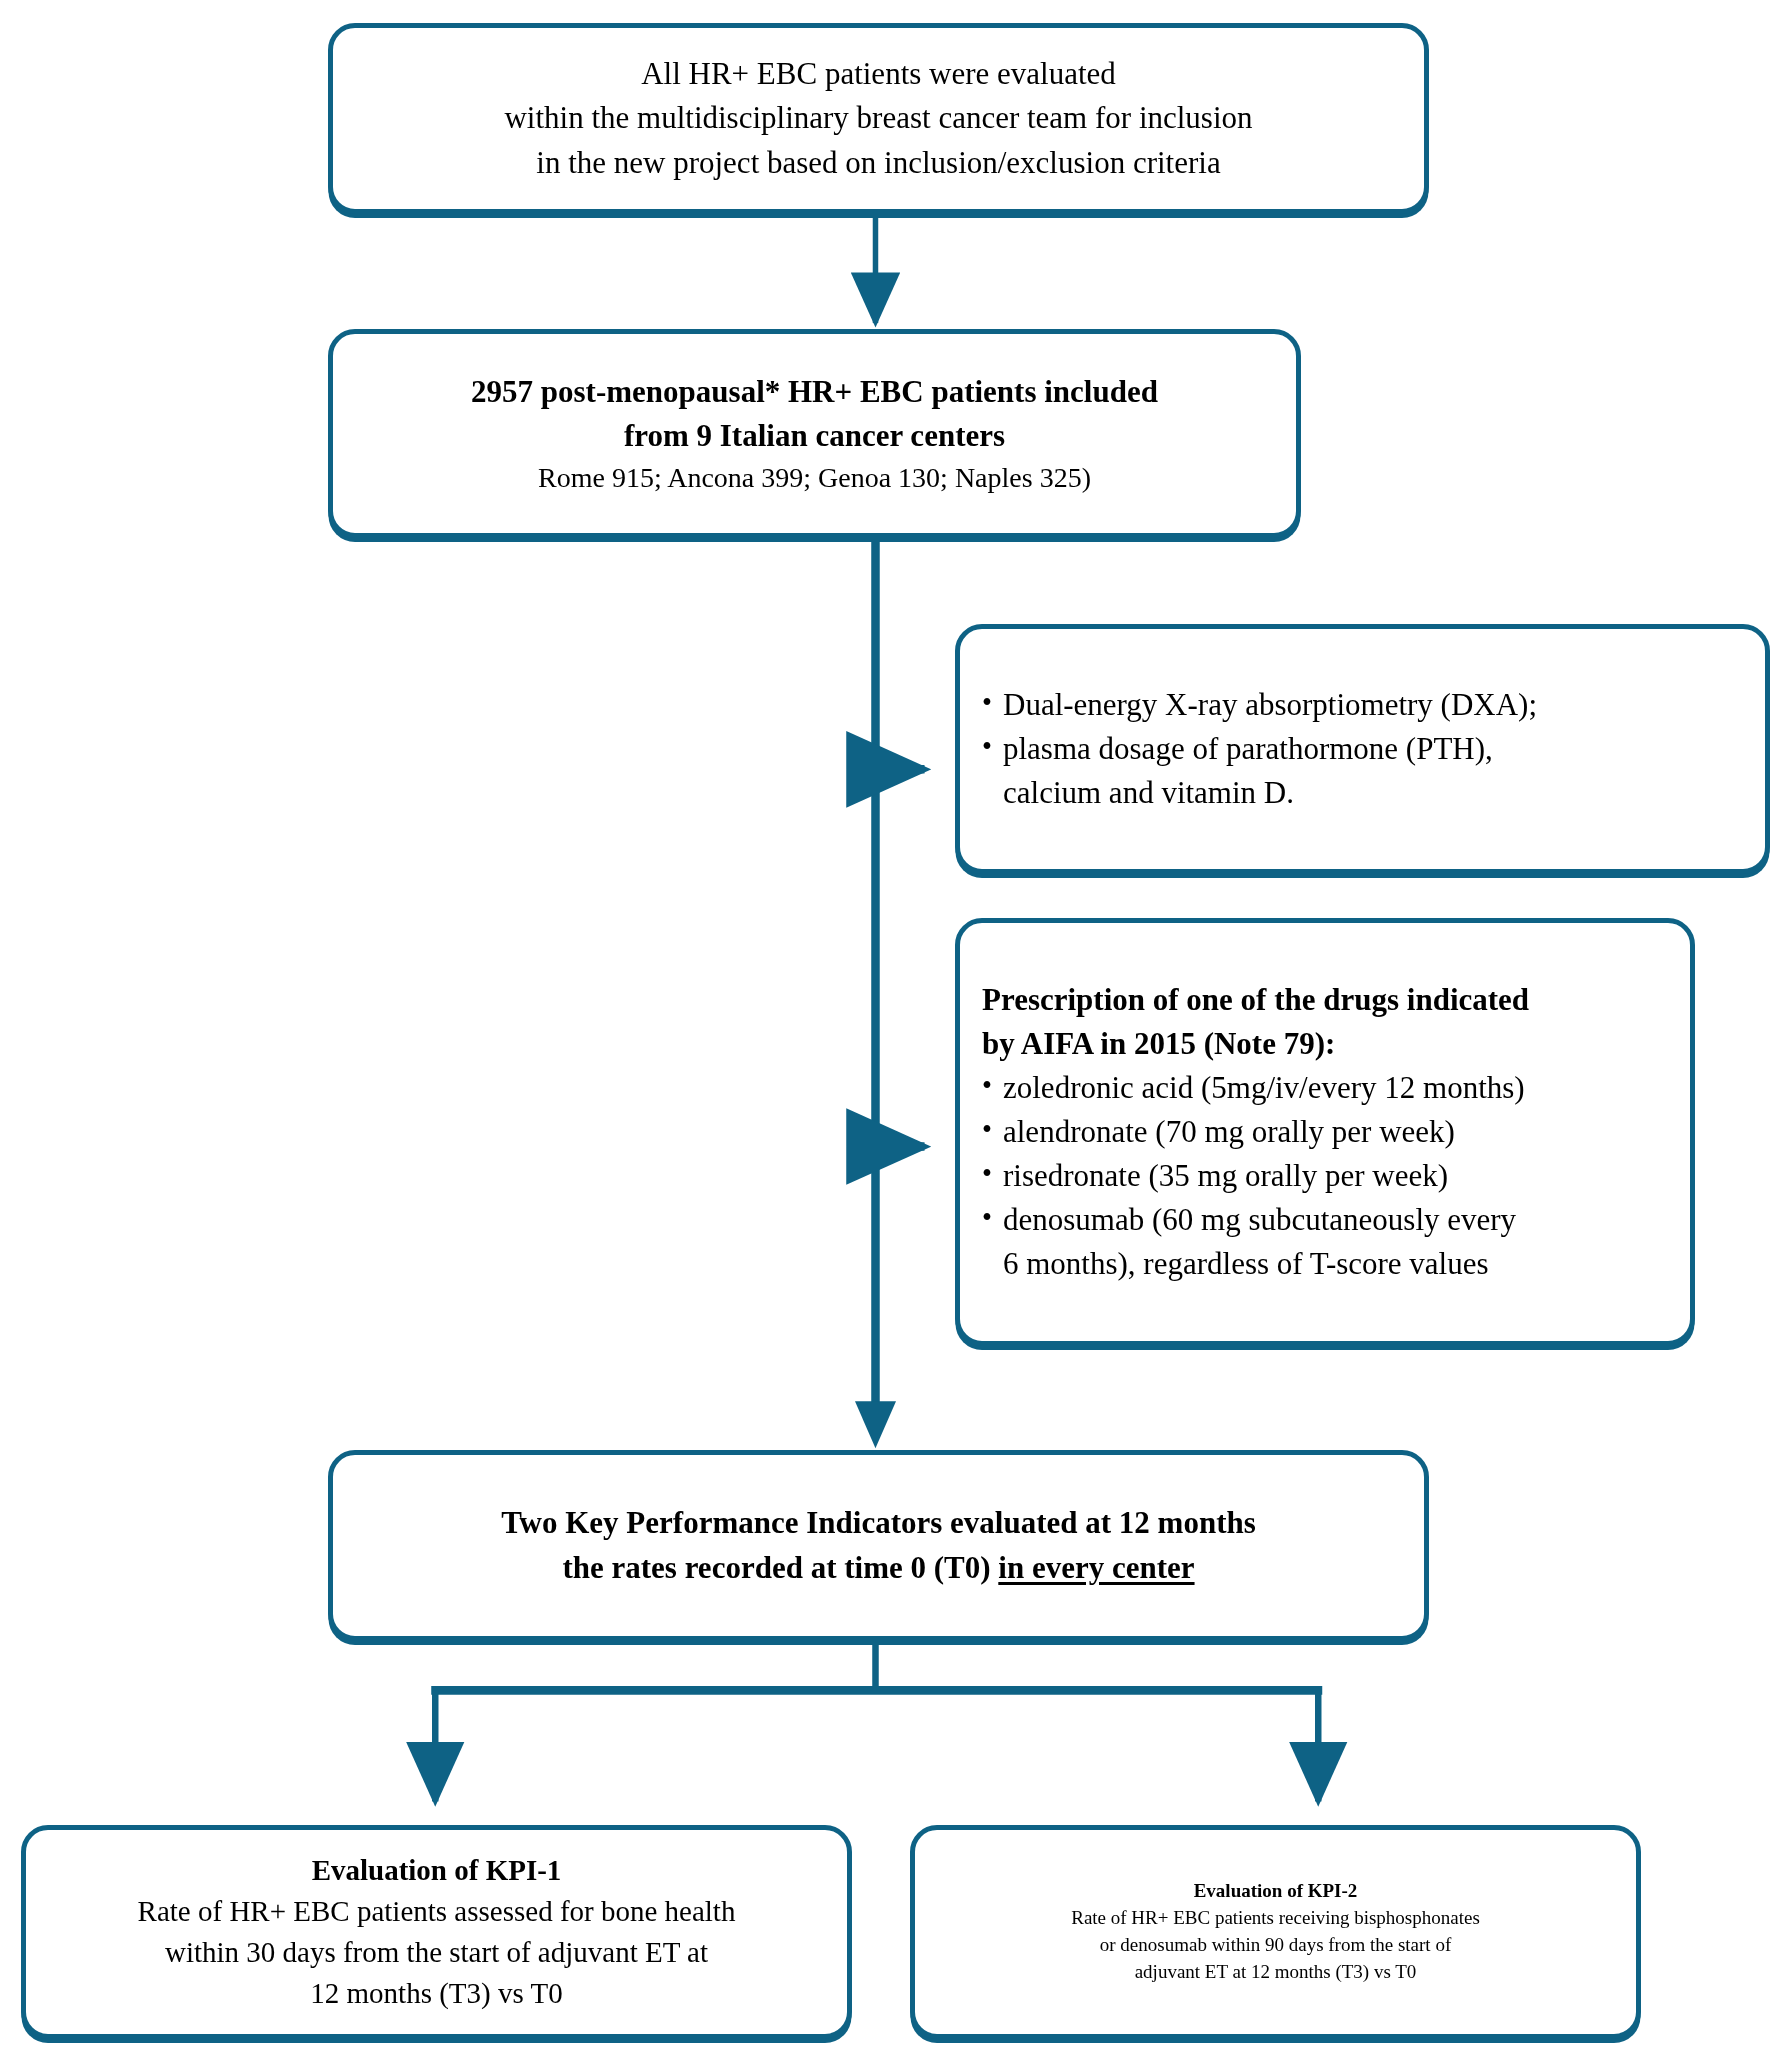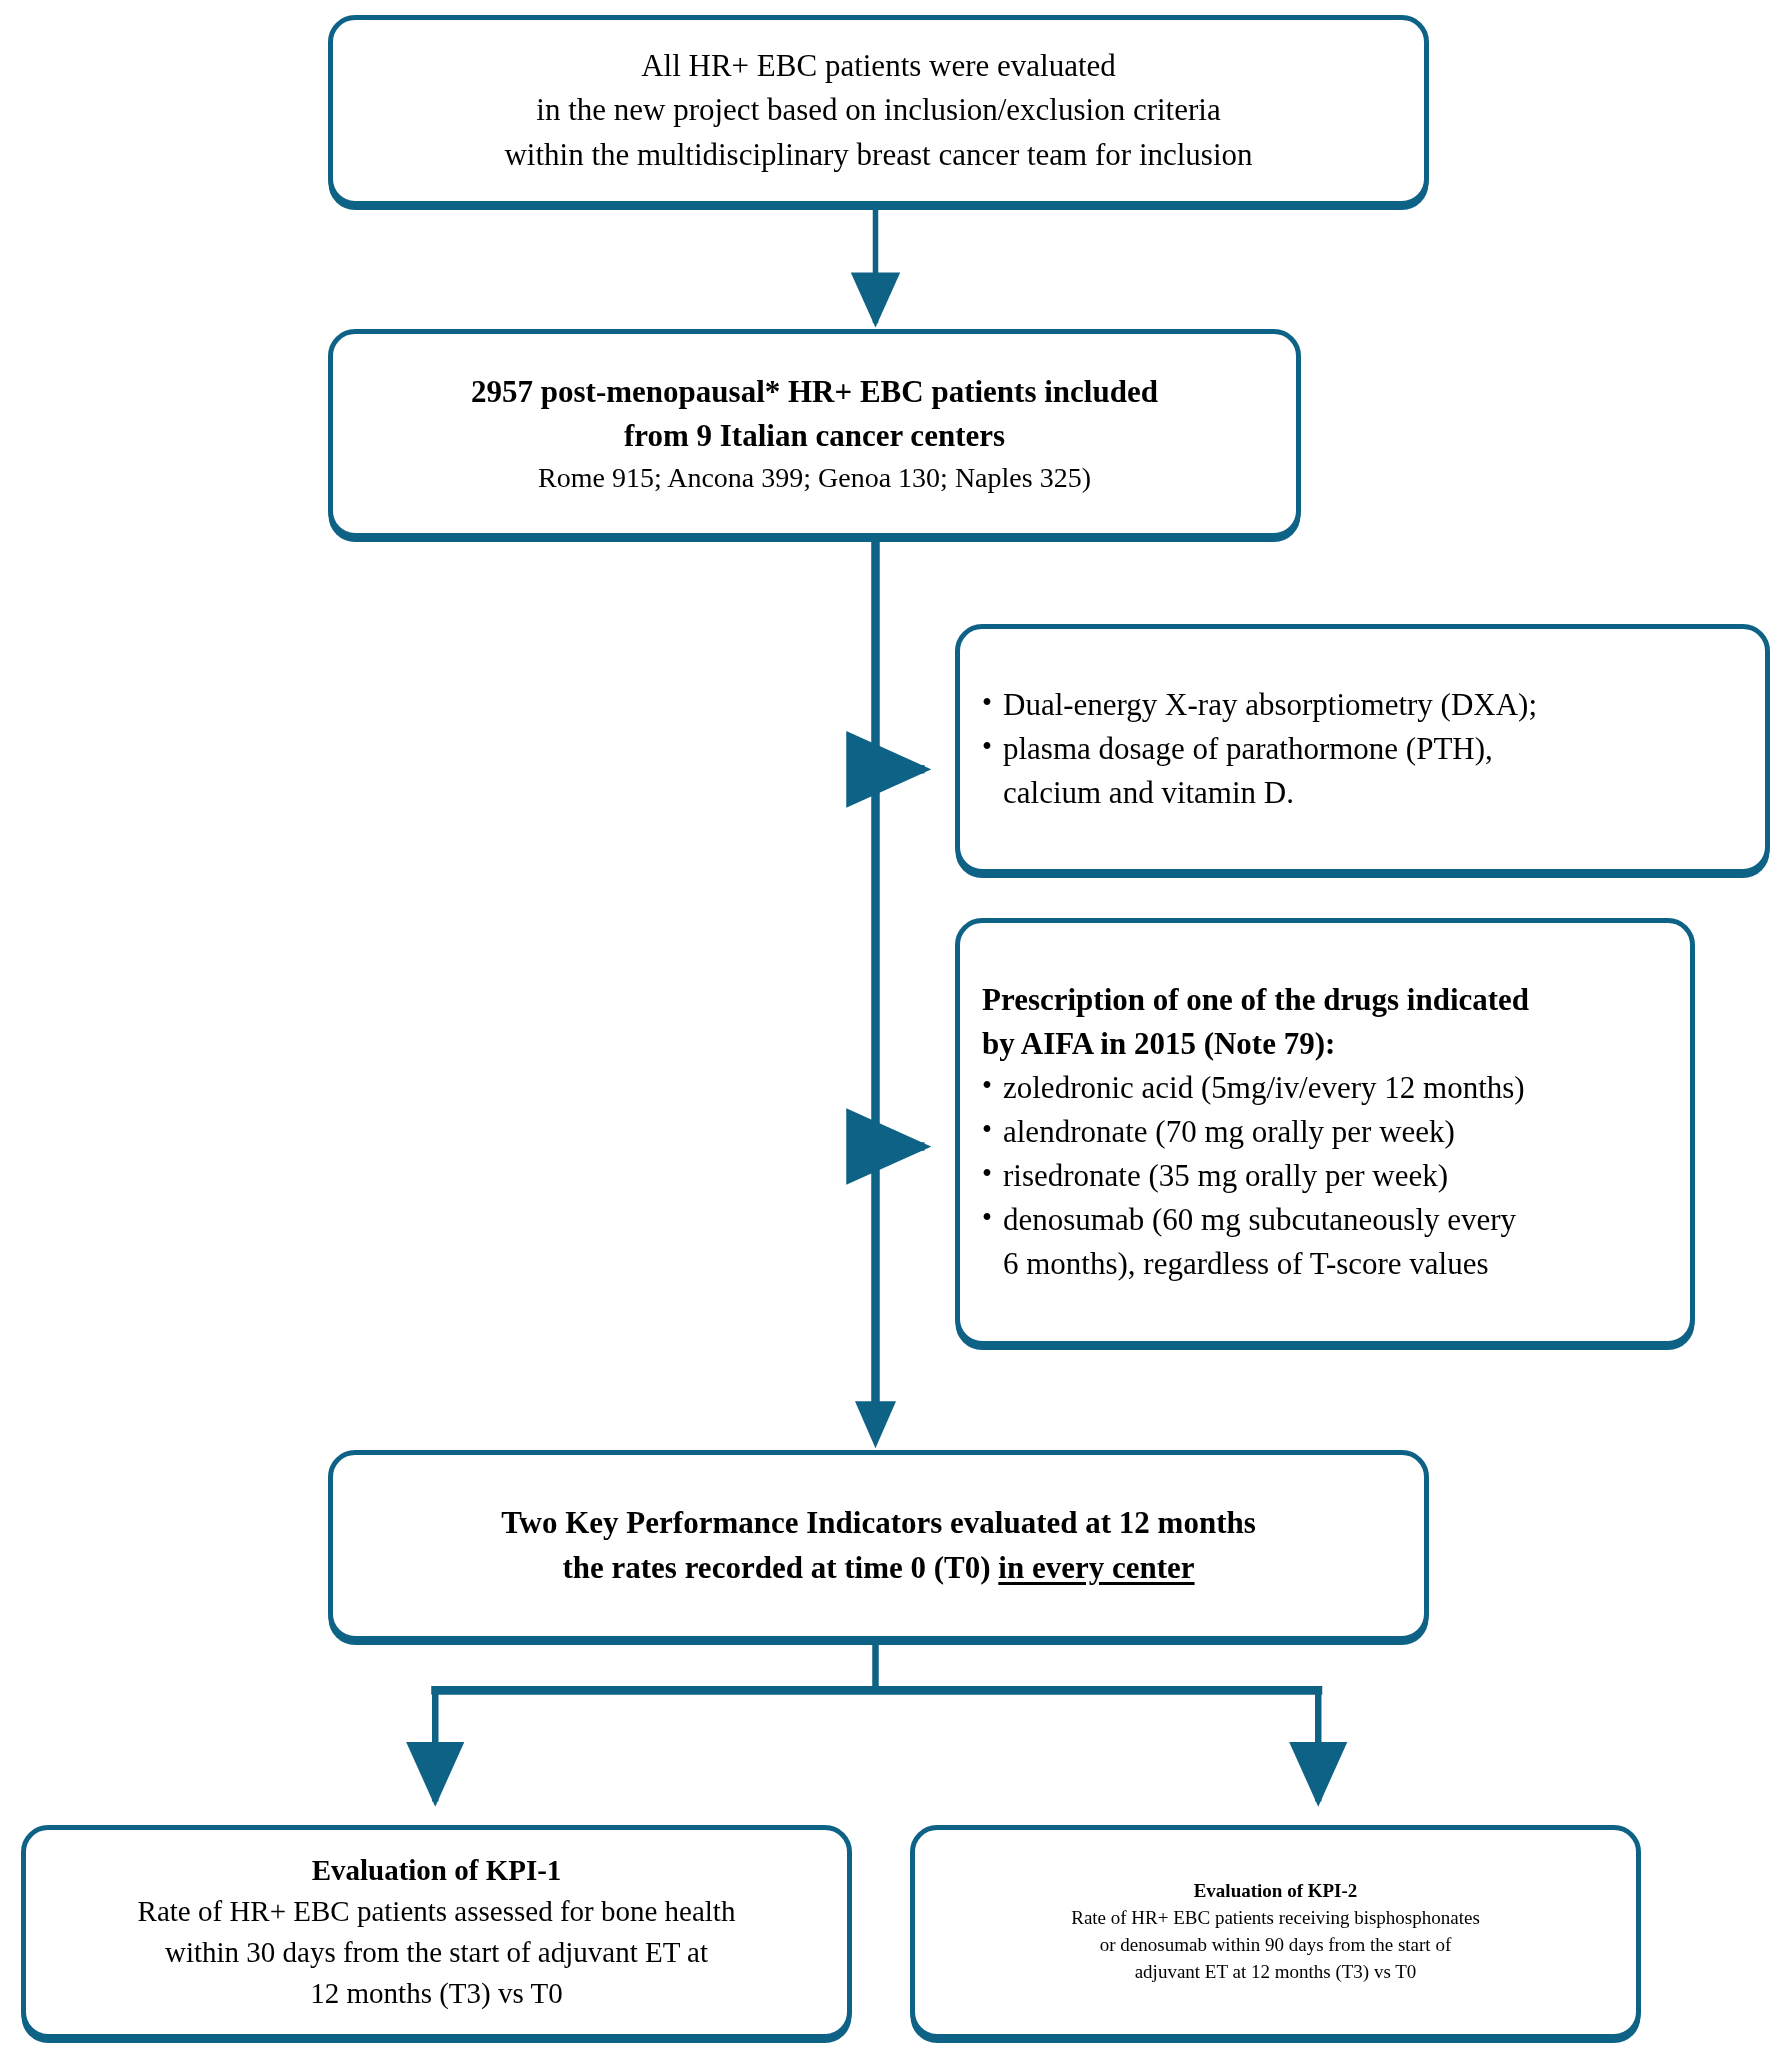--- a/index.html
+++ b/index.html
@@ -39,21 +39,21 @@
   .node.lefted   { align-items: flex-start; text-align: left; }
 
   .line {
     line-height: 1.42;
     white-space: pre;
   }
   .bold  { font-weight: bold; }
   .uline { text-decoration: underline; text-underline-offset: 0.12em; }
 
   
-  #node-screening   { left: 328px;  top: 15px;   width: 1101px; height: 191px;  padding: 16px 30px; font-size: 31px; }
+  #node-screening   { left: 328px;  top: 23px;   width: 1101px; height: 191px;  padding: 16px 30px; font-size: 31px; }
   #node-included    { left: 328px;  top: 329px;  width: 973px; height: 209px;  padding: 0 30px; font-size: 31px; }
   #node-basal       { left: 955px; top: 624px; width: 815px; height: 250px;  padding: 0 22px; font-size: 31px; }
   #node-prescription{ left: 955px; top: 918px; width: 740px; height: 428px;  padding: 0 22px; font-size: 31px; }
   #node-kpis        { left: 328px;  top: 1450px; width: 1101px; height: 191px;  padding: 0 44px; font-size: 31px; }
   #node-kpi1        { left: 21px;   top: 1825px; width: 831px; height: 214px;  padding: 0 14px; font-size: 29px; }
   #node-kpi2        { left: 910px; top: 1825px; width: 731px; height: 214px;  padding: 12px 16px; font-size: 19px; }
 
   .bullet-row {
     display: flex;
     align-items: flex-start;
@@ -90,22 +90,22 @@
   <line x1="1750" y1="2291" x2="1848" y2="2291" stroke="#0E6285" stroke-width="17" marker-end="url(#arrowhead)"></line>
 
   <line x1="1750" y1="3280" x2="1750" y2="3378" stroke="#0E6285" stroke-width="13"></line>
   <line x1="862" y1="3378" x2="2643" y2="3378" stroke="#0E6285" stroke-width="17"></line>
   <line x1="870" y1="3378" x2="870" y2="3600" stroke="#0E6285" stroke-width="13" marker-end="url(#arrowhead)"></line>
   <line x1="2635" y1="3378" x2="2635" y2="3600" stroke="#0E6285" stroke-width="13" marker-end="url(#arrowhead)"></line>
 </svg>
 
 <div class="node centered" id="node-screening">
   <div class="line">All HR+ EBC patients were evaluated</div>
+  <div class="line">within the multidisciplinary breast cancer team for inclusion</div>
   <div class="line">in the new project based on inclusion/exclusion criteria</div>
-  <div class="line">within the multidisciplinary breast cancer team for inclusion</div>
 </div>
 
 <div class="node centered" id="node-included">
   <div class="line bold">2957 post-menopausal* HR+ EBC patients included</div>
   <div class="line bold">from 9 Italian cancer centers</div>
   <div class="line sub-small">Rome 915; Ancona 399; Genoa 130; Naples 325)</div>
 </div>
 
 <div class="node lefted" id="node-basal">
   <div class="bullet-row">

